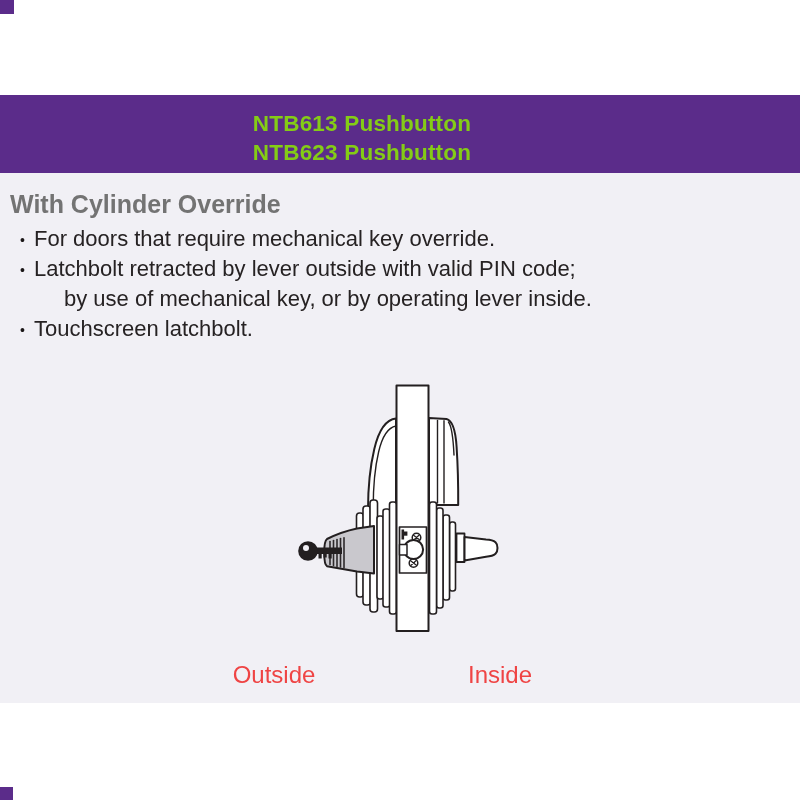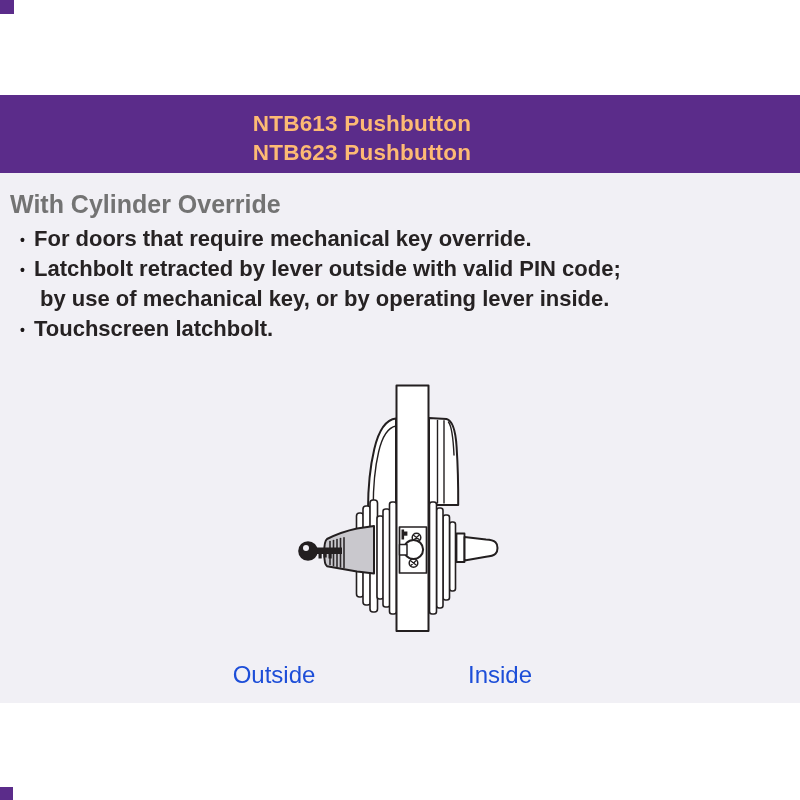--- a/index.html
+++ b/index.html
@@ -2,33 +2,33 @@
 <html style="--accent: #5b2c8a; --content_bg: #f1f0f5; --page_bg: #ffffff; --line_color: #231f20; --lever_fill: #c9c8cd;"><head>
 <meta charset="utf-8">
 <style>
   html,body{margin:0;padding:0;background:#ffffff;}
   .page{position:relative;width:800px;height:800px;background:var(--page_bg,#ffffff);
         font-family:"Liberation Sans",sans-serif;overflow:hidden;}
   .corner-mark{position:absolute;background:var(--accent,#5b2c8a);}
   .corner-mark.tl{left:0;top:0;width:14px;height:14px;}
   .corner-mark.bl{left:0;top:787px;width:13px;height:13px;}
   .banner{position:absolute;left:0;top:95px;width:800px;height:78px;background:var(--accent,#5b2c8a);}
-  .banner-line{position:absolute;left:0;width:724px;text-align:center;color:#fdba74;
+  .banner-line{position:absolute;left:0;width:724px;text-align:center;color:#84cc16;
                font-weight:bold;font-size:22.5px;line-height:26px;letter-spacing:0.2px;}
   .banner-line.l1{top:16px;}
   .banner-line.l2{top:45px;}
   .content{position:absolute;left:0;top:173px;width:800px;height:530px;background:var(--content_bg,#f1f0f5);}
   .heading{position:absolute;left:10px;top:17px;font-size:25px;font-weight:bold;color:#737373;}
   .bullets{position:absolute;left:0;top:51px;width:780px;color:#262223;font-size:22px;}
-  .line{height:30px;line-height:30px;padding-left:20px;white-space:nowrap;font-weight:bold;}
-  .line.cont{padding-left:40px;}
+  .line{height:30px;line-height:30px;padding-left:20px;white-space:nowrap;}
+  .line.cont{padding-left:64px;}
   .marker{display:inline-block;width:14px;font-size:14px;vertical-align:1px;color:#1b1718;}
   .diagram-svg{position:absolute;left:280px;top:376px;width:230px;height:266px;}
   .diagram-label{position:absolute;top:661px;width:160px;text-align:center;
-                 font-size:24px;color:#1d4ed8;line-height:28px;}
+                 font-size:24px;color:#ef4444;line-height:28px;}
   .diagram-label.outside{left:194px;}
   .diagram-label.inside{left:420px;}
 </style>
 </head>
 <body>
 
 <div class="page">
 
   <div class="corner-mark tl"></div>
   <div class="corner-mark bl"></div>

